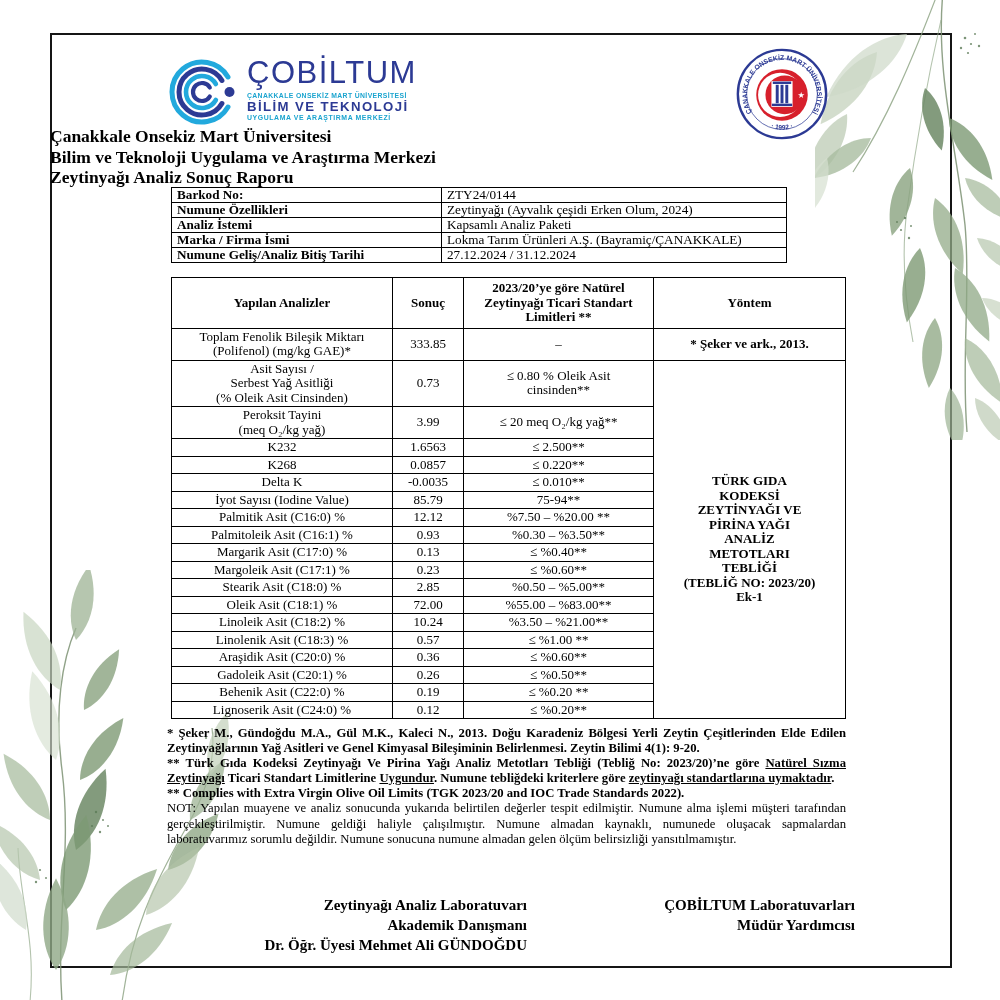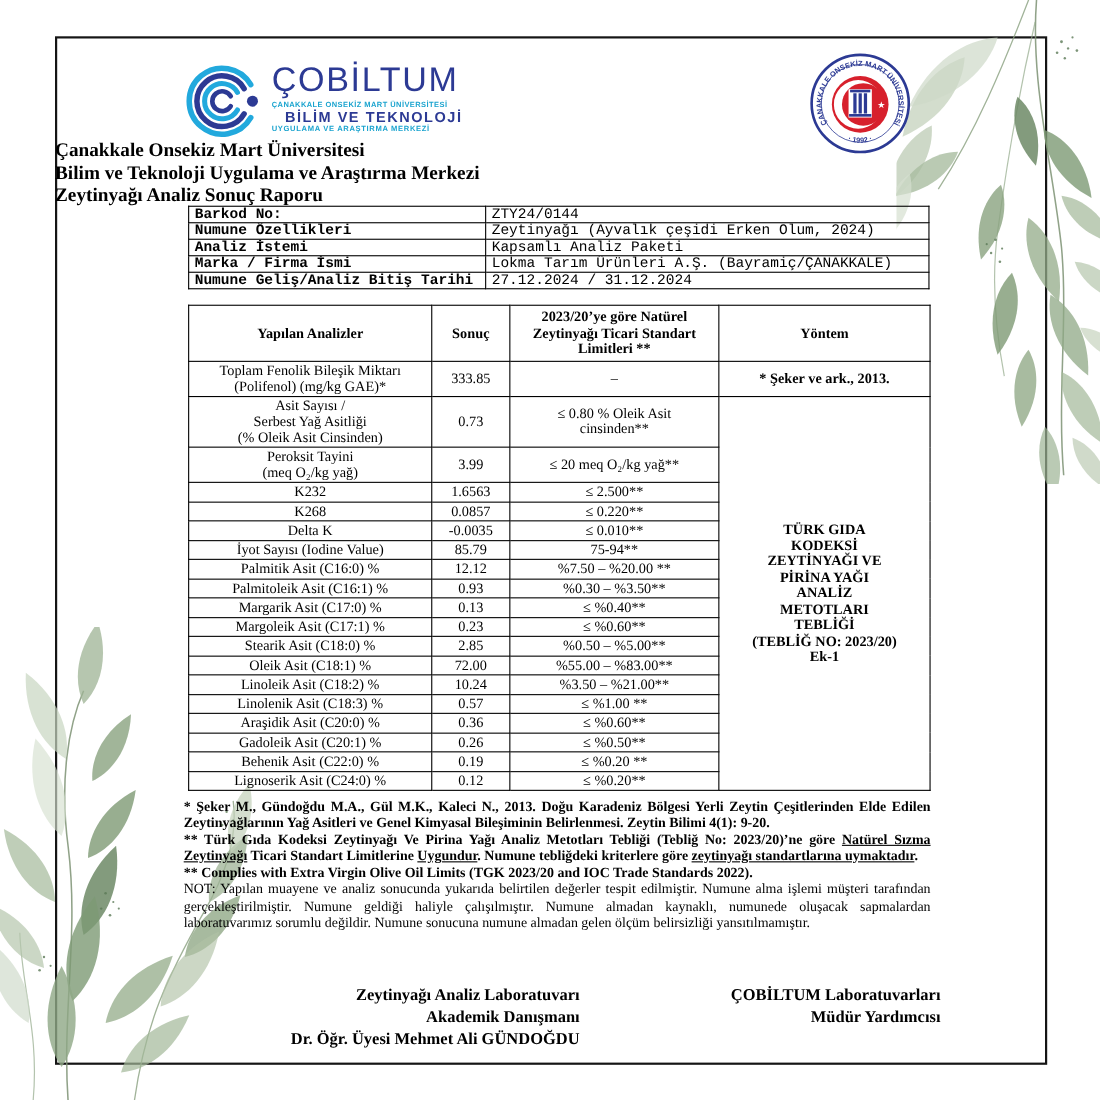--- a/index.html
+++ b/index.html
@@ -12,31 +12,31 @@
   .leaves{position:absolute;z-index:2;pointer-events:none;}
   .leaves.tr{top:0;right:0;}
   .leaves.bl{bottom:0;left:0;}
   .content{position:absolute;left:0;top:0;width:1000px;height:1000px;z-index:3;}
 
   
   .logo{position:absolute;left:166px;top:56px;display:flex;gap:9px;font-family:"Liberation Sans",sans-serif;}
   .logo-text{display:flex;flex-direction:column;}
   .logo-title{font-size:31px;line-height:33px;letter-spacing:1.5px;color:#2c3a94;font-weight:500;}
   .logo-sub1{font-size:6.8px;font-weight:bold;color:#1ba4cf;letter-spacing:.4px;margin-top:3px;}
-  .logo-sub2{font-size:13.2px;font-weight:bold;color:#2c3a94;letter-spacing:1.4px;line-height:15px;margin-left:12px;}
+  .logo-sub2{font-size:13.2px;font-weight:bold;color:#2c3a94;letter-spacing:1.4px;line-height:15px;}
   .logo-sub3{font-size:6.9px;font-weight:bold;color:#1ba4cf;letter-spacing:.6px;}
 
   .seal{position:absolute;left:736px;top:48px;}
 
   .title-block{position:absolute;left:50px;top:126px;width:902px;
     font-weight:bold;font-size:17.5px;line-height:20.5px;}
 
   
   table{border-collapse:collapse;}
-  .info-table{position:absolute;left:171px;top:187px;width:674px;table-layout:fixed;font-family:Liberation Mono, monospace;}
+  .info-table{position:absolute;left:171px;top:187px;width:616px;table-layout:fixed;}
   .info-table td{border:1px solid #000;font-size:13.2px;line-height:14px;padding:0 5px;height:14px;overflow:hidden;white-space:nowrap;}
   .info-table td.lbl{font-weight:bold;width:259px;}
 
   
   .analysis-table{position:absolute;left:171px;top:277px;width:674px;table-layout:fixed;}
   .analysis-table th,.analysis-table td{border:1px solid #000;font-size:13px;line-height:14.5px;
     padding:1px 3px;text-align:center;vertical-align:middle;white-space:pre-line;overflow:hidden;}
   .analysis-table th{font-weight:bold;padding:3px 2px;}
   .method-ref{font-weight:bold;margin-top:16px;}
   .method-merged{font-weight:bold;}

